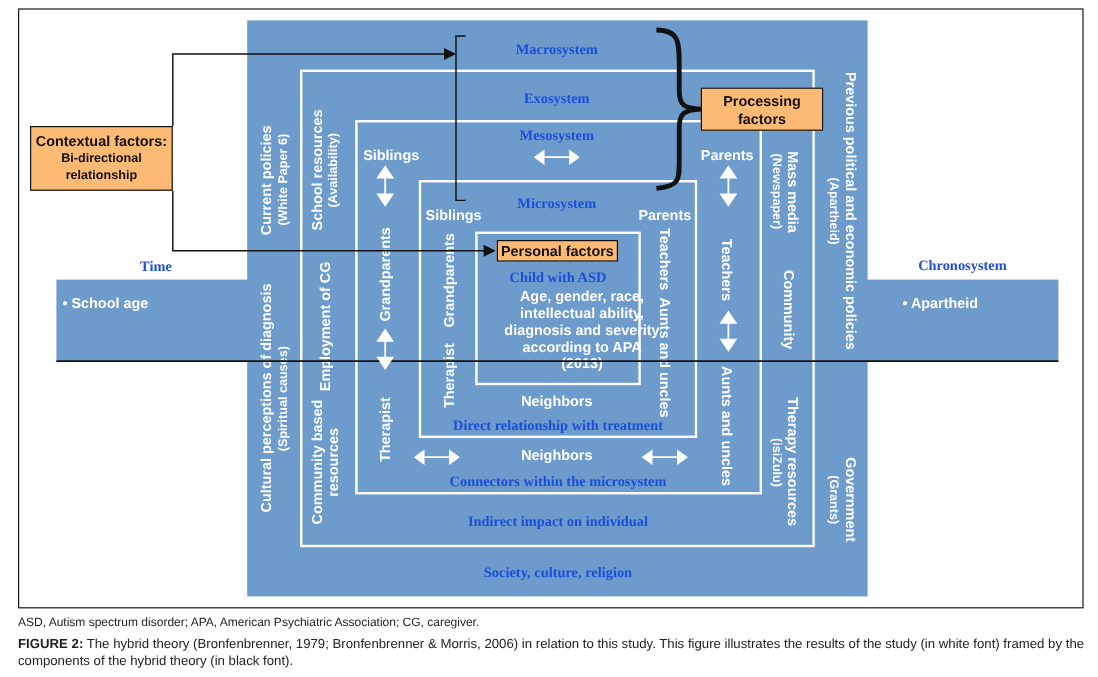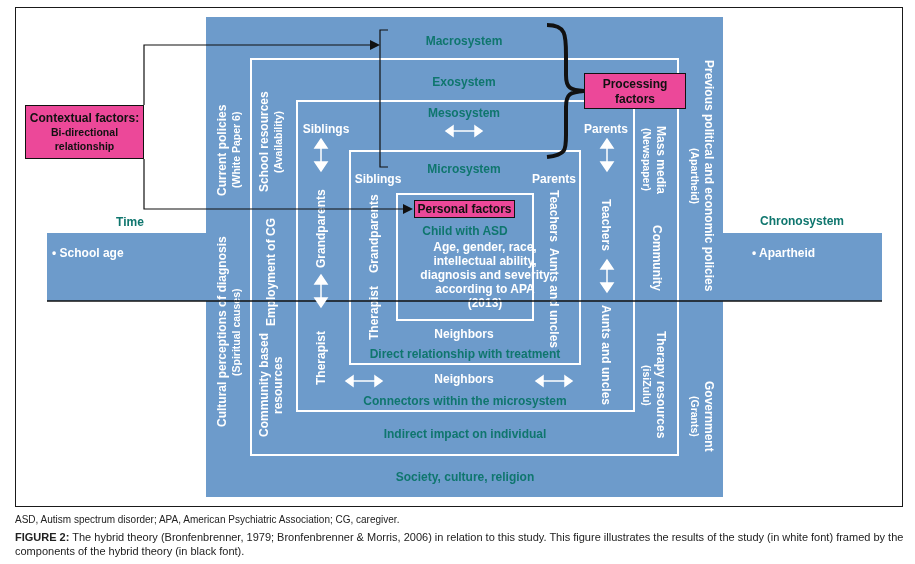--- a/index.html
+++ b/index.html
@@ -2,26 +2,26 @@
 <html><head>
 <meta charset="utf-8">
 <style>
   html,body{margin:0;padding:0;background:#fff;}
   body{width:915px;height:564px;position:relative;overflow:hidden;font-family:"Liberation Sans",sans-serif;}
   .abs{position:absolute;}
   .frame{left:15px;top:7px;width:888px;height:500px;border:1.5px solid #1a1a1a;box-sizing:border-box;}
   .blue{background:#6d9bcb;}
   .wbox{border:2px solid #fff;box-sizing:border-box;}
   .t{position:absolute;font-weight:bold;font-size:12px;white-space:nowrap;text-align:center;line-height:14px;}
-  .dark{color:#0f766e;}
+  .dark{color:#1d4ed8;font-family:Liberation Serif, serif;}
   .light{color:#fff;}
   .vl{writing-mode:vertical-rl;transform:rotate(180deg);}
   .vr{writing-mode:vertical-rl;}
   .sub{font-size:10.5px;}
-  .box{background:#ec4899;border:1.3px solid #111;box-sizing:border-box;color:#111;font-weight:bold;text-align:center;}
+  .box{background:#fdba74;border:1.3px solid #111;box-sizing:border-box;color:#111;font-weight:bold;text-align:center;}
   .bullets{font-weight:bold;font-size:12px;color:#fff;line-height:16px;}
   .caption{font-size:11px;color:#222;line-height:14px;}
   svg{position:absolute;left:0;top:0;overflow:visible;}
 </style>
 </head>
 <body>
 
 <div class="abs frame"></div>
 
 <div class="abs blue" style="left:47px;top:233px;width:165px;height:68px;"></div>

